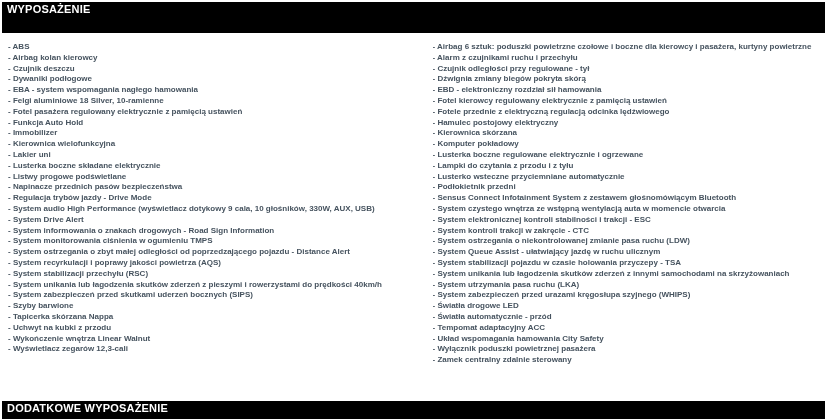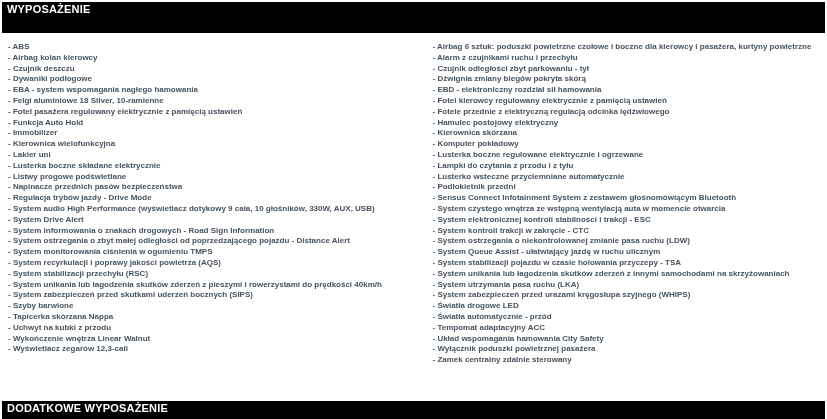--- a/index.html
+++ b/index.html
@@ -65,36 +65,36 @@
           <li class="item">- Immobilizer</li>
           <li class="item">- Kierownica wielofunkcyjna</li>
           <li class="item">- Lakier uni</li>
           <li class="item">- Lusterka boczne składane elektrycznie</li>
           <li class="item">- Listwy progowe podświetlane</li>
           <li class="item">- Napinacze przednich pasów bezpieczeństwa</li>
           <li class="item">- Regulacja trybów jazdy - Drive Mode</li>
           <li class="item">- System audio High Performance (wyświetlacz dotykowy 9 cala, 10 głośników, 330W, AUX, USB)</li>
           <li class="item">- System Drive Alert</li>
           <li class="item">- System informowania o znakach drogowych - Road Sign Information</li>
+          <li class="item">- System monitorowania ciśnienia w ogumieniu TMPS</li>
           <li class="item">- System ostrzegania o zbyt małej odległości od poprzedzającego pojazdu - Distance Alert</li>
-          <li class="item">- System monitorowania ciśnienia w ogumieniu TMPS</li>
           <li class="item">- System recyrkulacji i poprawy jakości powietrza (AQS)</li>
           <li class="item">- System stabilizacji przechyłu (RSC)</li>
           <li class="item">- System unikania lub łagodzenia skutków zderzeń z pieszymi i rowerzystami do prędkości 40km/h</li>
           <li class="item">- System zabezpieczeń przed skutkami uderzeń bocznych (SIPS)</li>
           <li class="item">- Szyby barwione</li>
           <li class="item">- Tapicerka skórzana Nappa</li>
           <li class="item">- Uchwyt na kubki z przodu</li>
           <li class="item">- Wykończenie wnętrza Linear Walnut</li>
           <li class="item">- Wyświetlacz zegarów 12,3-cali</li>
         </ul>
       <ul class="col col-right">
           <li class="item">- Airbag 6 sztuk: poduszki powietrzne czołowe i boczne dla kierowcy i pasażera, kurtyny powietrzne</li>
           <li class="item">- Alarm z czujnikami ruchu i przechyłu</li>
-          <li class="item">- Czujnik odległości zbyt parkowaniu - tył</li>
+          <li class="item">- Czujnik odległości przy regulowane - tył</li>
           <li class="item">- Dźwignia zmiany biegów pokryta skórą</li>
           <li class="item">- EBD - elektroniczny rozdział sił hamowania</li>
           <li class="item">- Fotel kierowcy regulowany elektrycznie z pamięcią ustawień</li>
           <li class="item">- Fotele przednie z elektryczną regulacją odcinka lędźwiowego</li>
           <li class="item">- Hamulec postojowy elektryczny</li>
           <li class="item">- Kierownica skórzana</li>
           <li class="item">- Komputer pokładowy</li>
           <li class="item">- Lusterka boczne regulowane elektrycznie i ogrzewane</li>
           <li class="item">- Lampki do czytania z przodu i z tyłu</li>
           <li class="item">- Lusterko wsteczne przyciemniane automatycznie</li>

